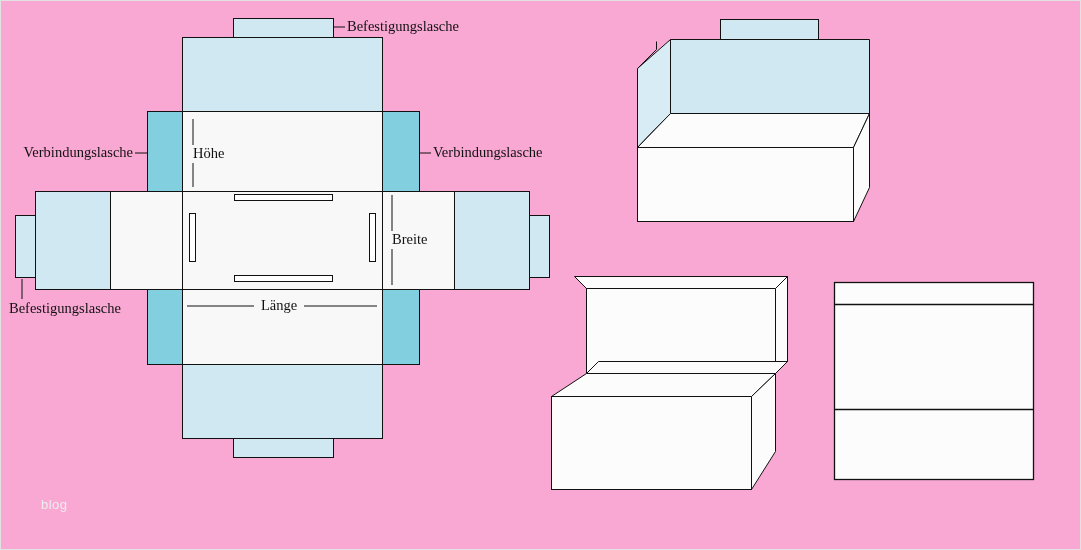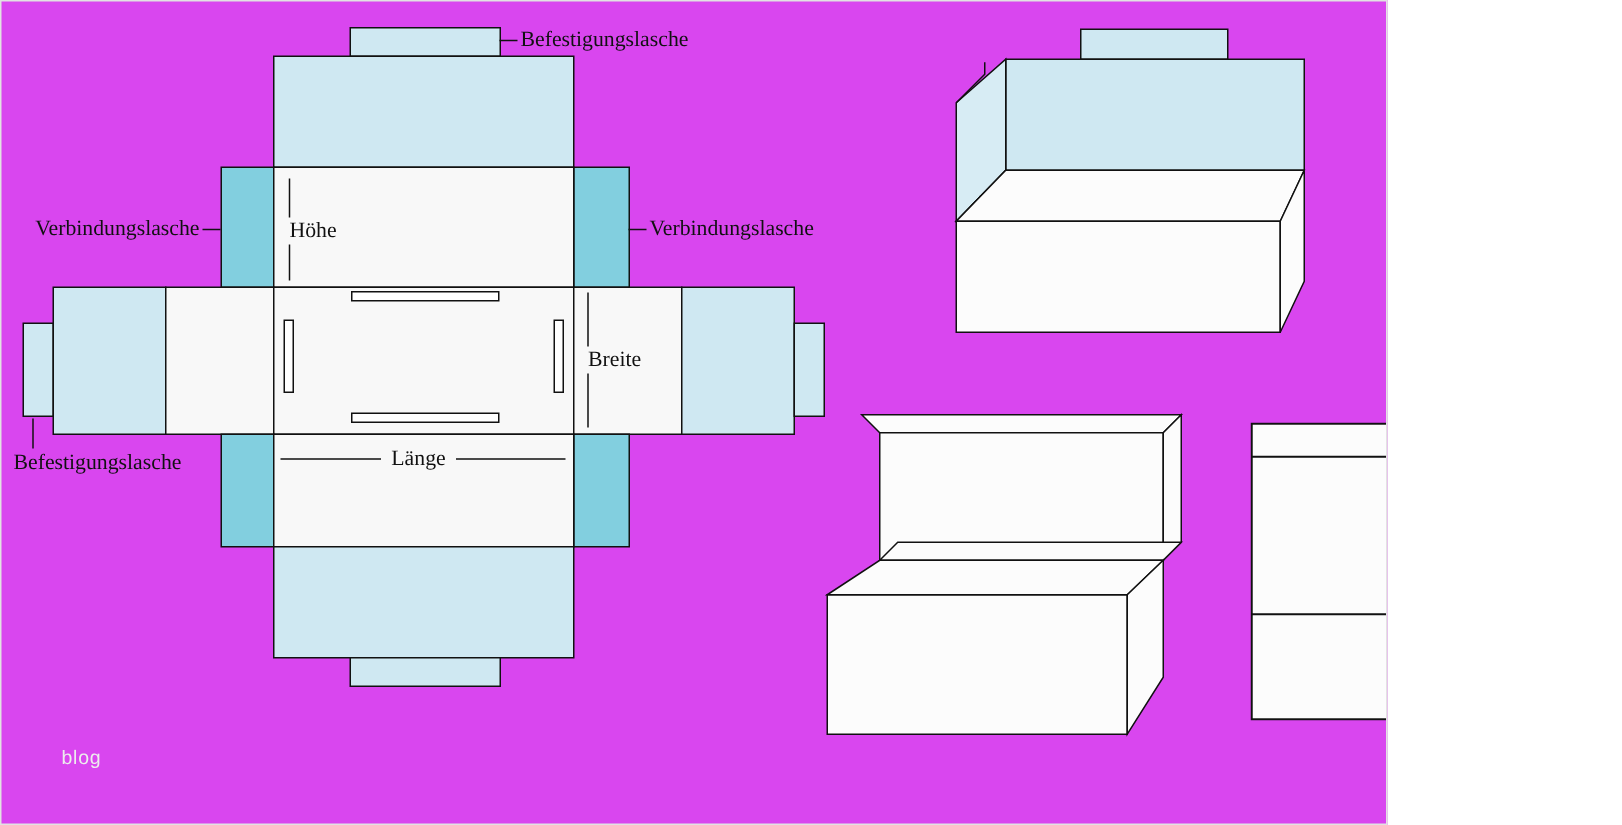--- a/index.html
+++ b/index.html
@@ -2,23 +2,23 @@
 <html><head>
 <meta charset="utf-8">
 <style>
   html, body {
     margin: 0;
     padding: 0;
     background: #ffffff;
   }
   #root {
     position: relative;
-    width: 925px;
+    width: 1081px;
     height: 550px;
-    background: #d946ef;
+    background: #f9a8d4;
     border: 1px solid #e2e2e2;
     box-sizing: border-box;
     overflow: hidden;
     font-family: "Liberation Serif", "DejaVu Serif", serif;
   }
   #figure-svg {
     position: absolute;
     left: 0;
     top: 0;
     width: 1081px;

